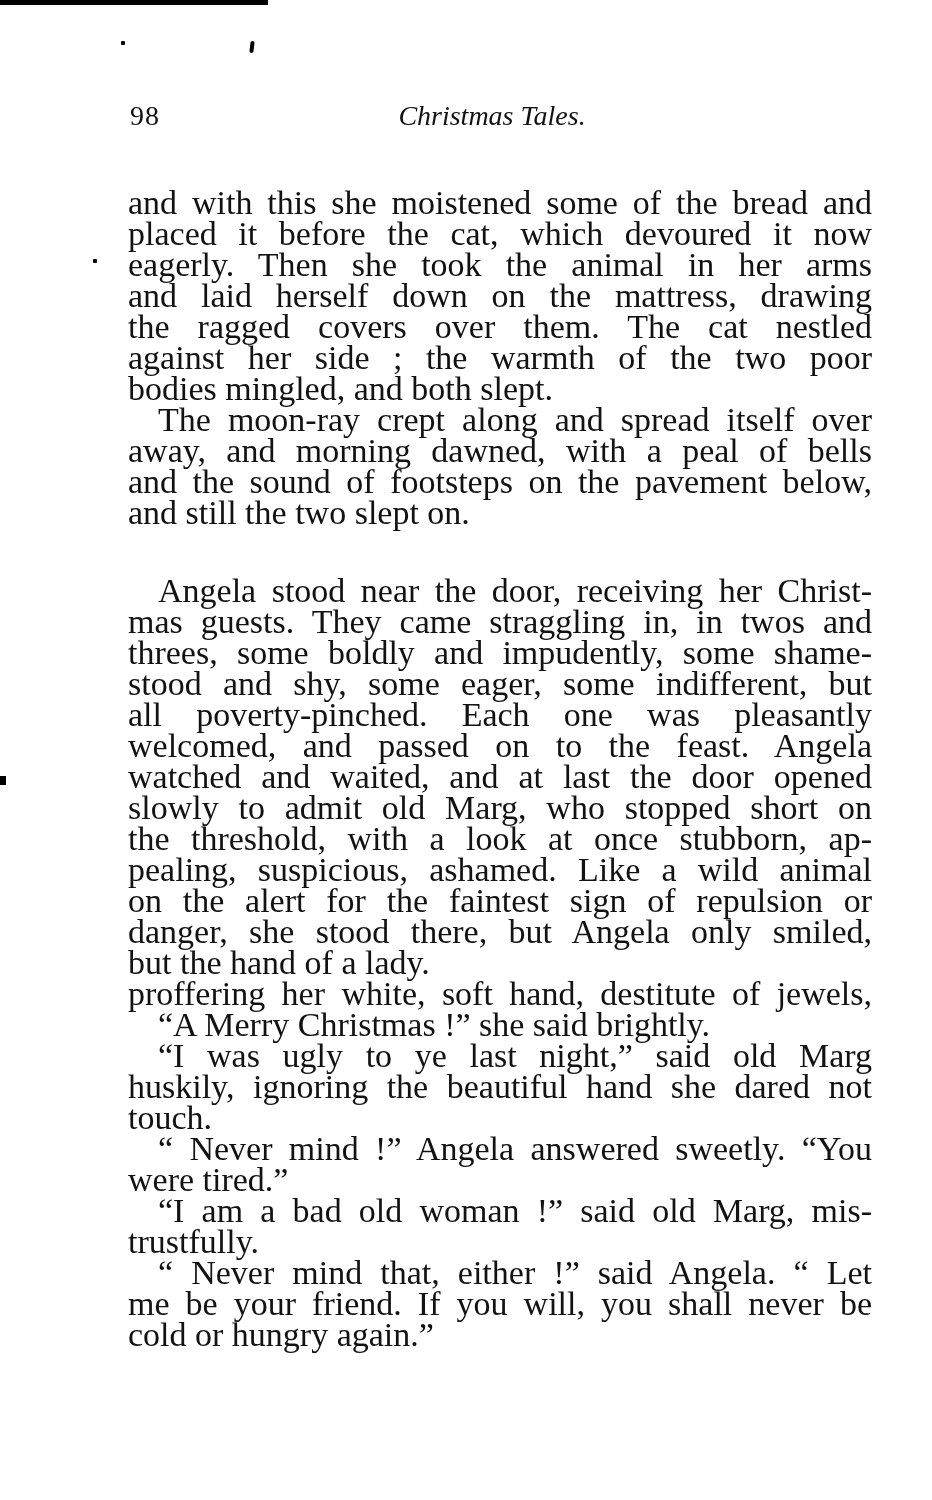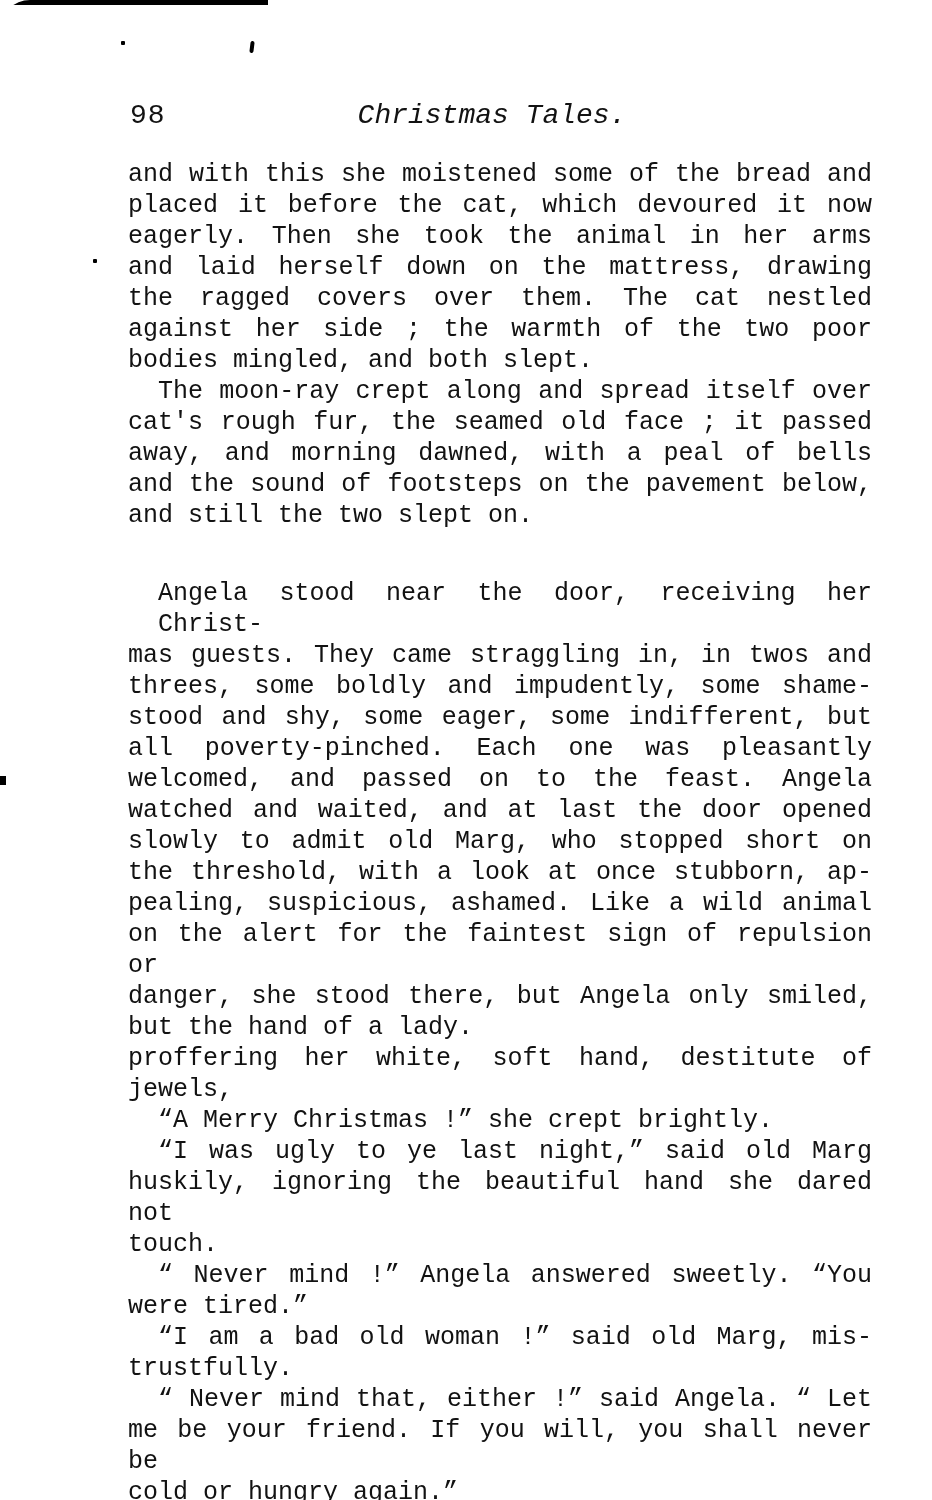--- a/index.html
+++ b/index.html
@@ -3,42 +3,41 @@
 <meta charset="utf-8">
 <style>
   html, body { margin: 0; padding: 0; background: #ffffff; }
 
   .page {
     position: relative;
     width: 932px;
     height: 1500px;
     background: #ffffff;
     overflow: hidden;
-    font-family: Liberation Mono, monospace;
+    font-family: Liberation Serif, serif;
     color: #121212;
-    border-radius: 30px;
   }
 
   .content {
     position: absolute;
     left: 128px;
     top: 100px;
     width: 744px;
   }
 
   .header { position: relative; height: 34px; font-size: 28px; }
   .pagenum { position: absolute; left: 2px; top: 0; letter-spacing: 1px; }
   .running-title {
     position: absolute; left: 0; right: 16px;
     text-align: center; font-style: italic;
   }
 
   .body-text {
-    margin-top: 25px;
-    font-size: 25px;
+    margin-top: 53px;
+    font-size: 34px;
     line-height: 31px;
   }
 
   .para { margin: 0; }
   .para.section-break { margin-top: 47px; }
 
   .line { white-space: normal; }
   .line.just { text-align: justify; text-align-last: justify; }
   .line.indent { padding-left: 30px; }
 
@@ -71,21 +70,20 @@
           <div class="line just">and with this she moistened some of the bread and</div>
           <div class="line just">placed it before the cat, which devoured it now</div>
           <div class="line just">eagerly.  Then she took the animal in her arms</div>
           <div class="line just">and laid herself down on the mattress, drawing</div>
           <div class="line just">the ragged covers over them.  The cat nestled</div>
           <div class="line just">against her side ; the warmth of the two poor</div>
           <div class="line">bodies mingled, and both slept.</div>
         </div>
         <div class="para">
           <div class="line just indent">The moon-ray crept along and spread itself over</div>
-          <div class="line just">cat's rough fur, the seamed old face ; it passed</div>
           <div class="line just">away, and morning dawned, with a peal of bells</div>
           <div class="line just">and the sound of footsteps on the pavement below,</div>
           <div class="line">and still the two slept on.</div>
         </div>
         <div class="para section-break">
           <div class="line just indent">Angela stood near the door, receiving her Christ-</div>
           <div class="line just">mas guests.  They came straggling in, in twos and</div>
           <div class="line just">threes, some boldly and impudently, some shame-</div>
           <div class="line just">stood and shy, some eager, some indifferent, but</div>
           <div class="line just">all poverty-pinched.  Each one was pleasantly</div>
@@ -93,21 +91,21 @@
           <div class="line just">watched and waited, and at last the door opened</div>
           <div class="line just">slowly to admit old Marg, who stopped short on</div>
           <div class="line just">the threshold, with a look at once stubborn, ap-</div>
           <div class="line just">pealing, suspicious, ashamed.  Like a wild animal</div>
           <div class="line just">on the alert for the faintest sign of repulsion or</div>
           <div class="line just">danger, she stood there, but Angela only smiled,</div>
           <div class="line">but the hand of a lady.</div>
           <div class="line just">proffering her white, soft hand, destitute of jewels,</div>
         </div>
         <div class="para">
-          <div class="line indent">“A Merry Christmas !” she crept brightly.</div>
+          <div class="line indent">“A Merry Christmas !” she said brightly.</div>
         </div>
         <div class="para">
           <div class="line just indent">“I was ugly to ye last night,” said old Marg</div>
           <div class="line just">huskily, ignoring the beautiful hand she dared not</div>
           <div class="line">touch.</div>
         </div>
         <div class="para">
           <div class="line just indent">“ Never mind !” Angela answered sweetly.  “You</div>
           <div class="line">were tired.”</div>
         </div>

